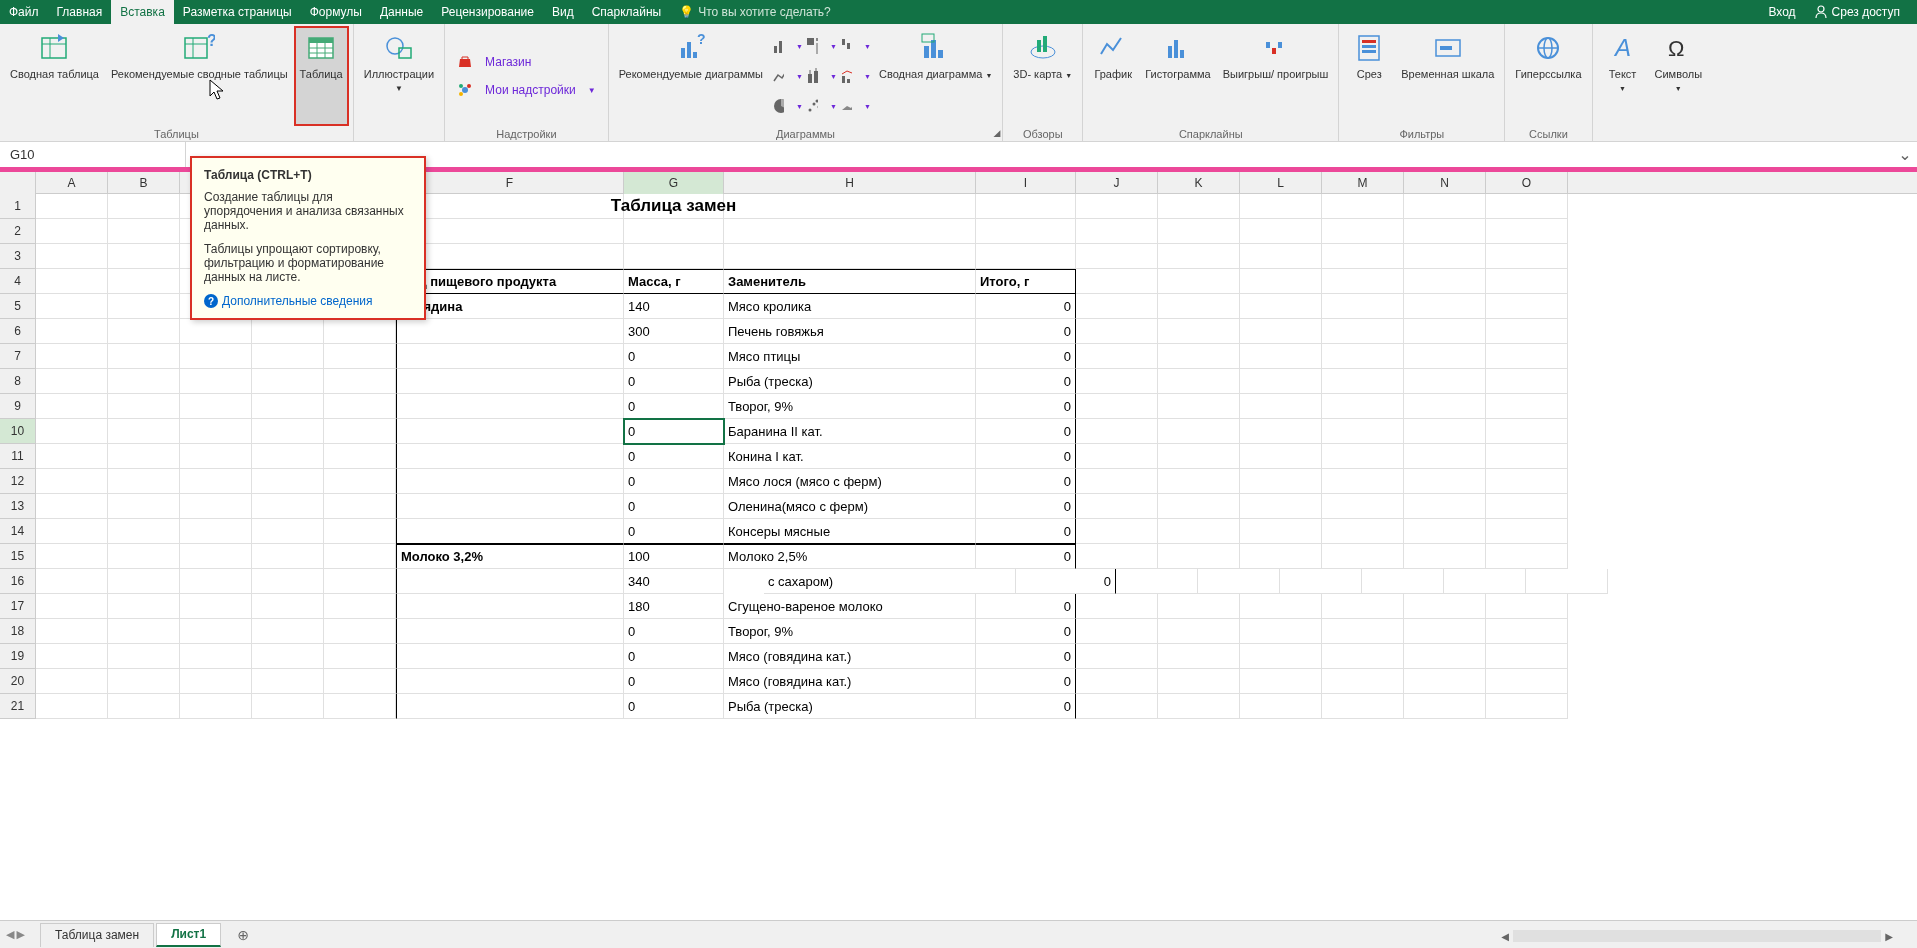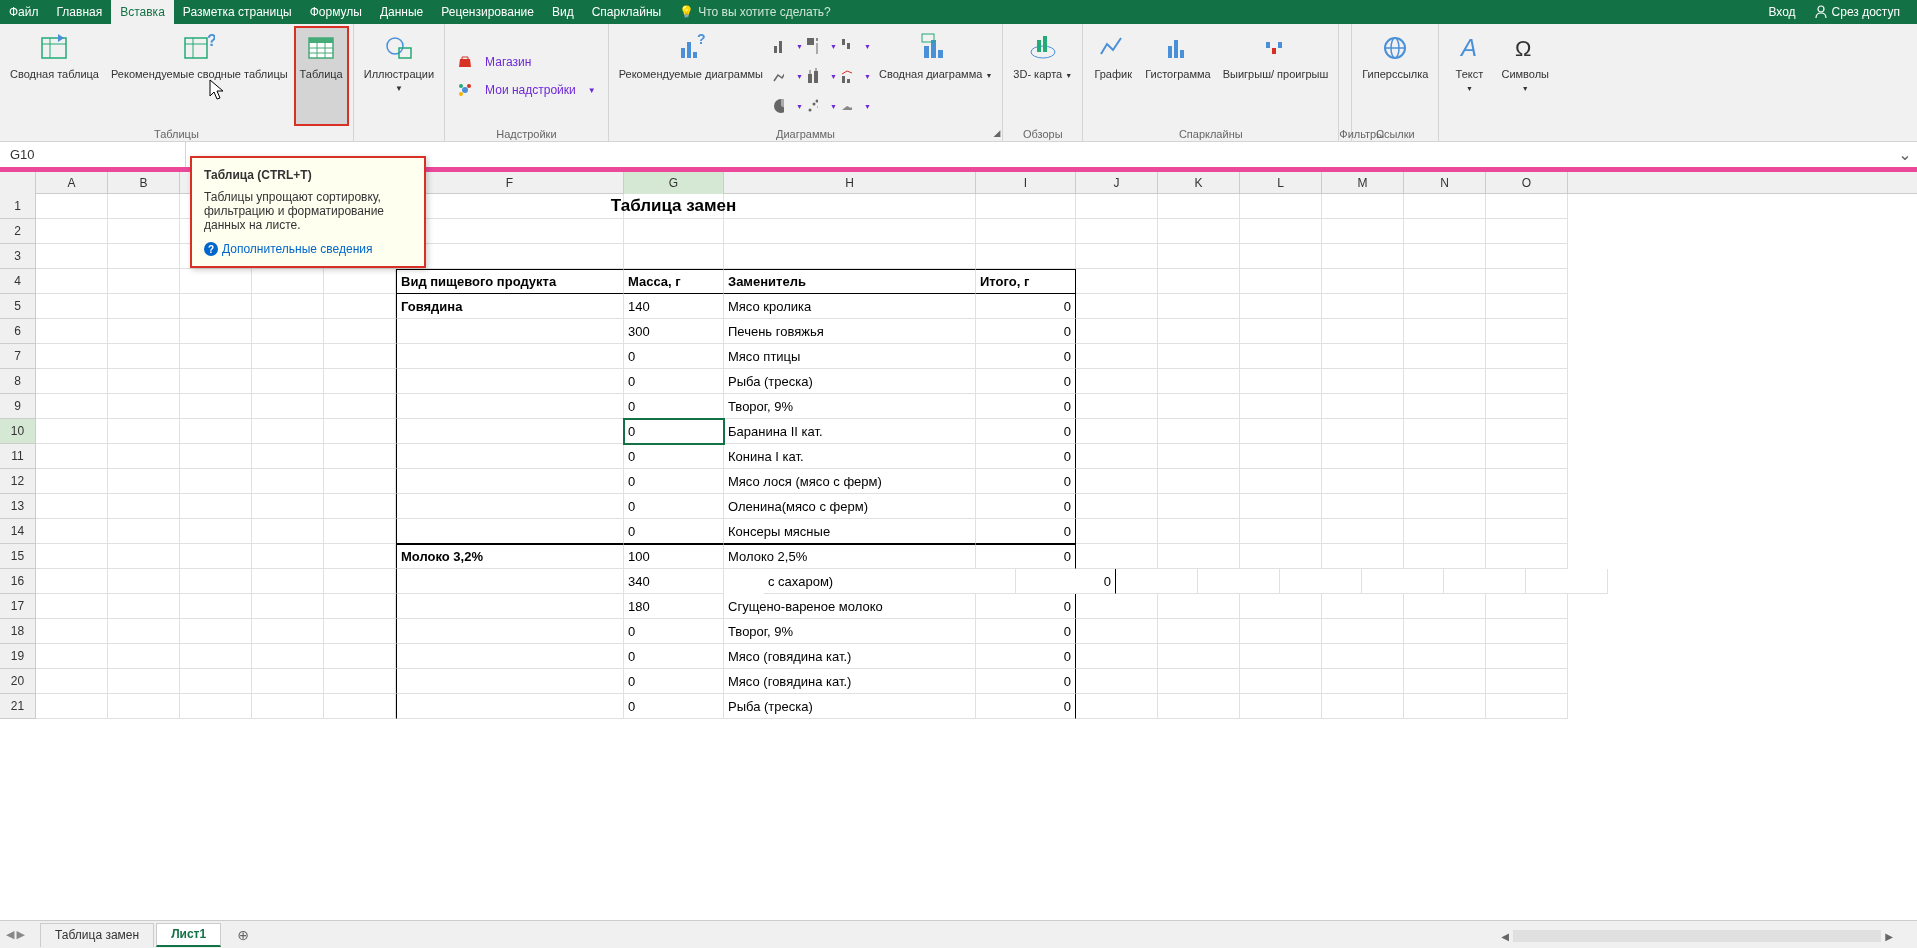--- a/index.html
+++ b/index.html
@@ -317,20 +317,43 @@
             </svg>
           </div>
         <div class="lbl">Выигрыш/
 проигрыш</div>
       </div>
     </div>
     <div class="group-label">Спарклайны</div>
   </div>
 
   <div class="group">
+    <div class="group-body">
+      <div class="bigbtn">
+        <div class="icon">
+            <svg width="32" height="32">
+              <rect x="6" y="4" width="20" height="24" fill="none" stroke="#4a90d9" stroke-width="1.5"></rect>
+              <rect x="9" y="8" width="14" height="3" fill="#d93025"></rect>
+              <rect x="9" y="13" width="14" height="3" fill="#4a90d9"></rect>
+              <rect x="9" y="18" width="14" height="3" fill="#4a90d9"></rect>
+            </svg>
+          </div>
+        <div class="lbl">Срез</div>
+      </div>
+      <div class="bigbtn">
+        <div class="icon">
+            <svg width="32" height="32">
+              <rect x="4" y="8" width="24" height="16" fill="none" stroke="#4a90d9" stroke-width="1.5"></rect>
+              <rect x="8" y="14" width="12" height="4" fill="#4a90d9"></rect>
+            </svg>
+          </div>
+        <div class="lbl">Временная
+шкала</div>
+      </div>
+    </div>
     <div class="group-label">Фильтры</div>
   </div>
 
   <div class="group">
     <div class="group-body">
       <div class="bigbtn">
         <div class="icon">
             <svg width="32" height="32">
               <circle cx="16" cy="16" r="10" fill="none" stroke="#4a90d9" stroke-width="2"></circle>
               <ellipse cx="16" cy="16" rx="4" ry="10" fill="none" stroke="#4a90d9" stroke-width="1.5"></ellipse>
@@ -771,20 +794,21 @@
         <div class="cell" style="width: 82px;"></div>
         <div class="cell" style="width: 82px;"></div>
         <div class="cell" style="width: 82px;"></div>
         <div class="cell" style="width: 82px;"></div>
       </div>
     </div>
 </div>
 
 <div class="tooltip">
   <div class="tt-title">Таблица (CTRL+T)</div>
+  <div style="margin-bottom:10px">Создание таблицы для упорядочения и анализа связанных данных.</div>
   <div>Таблицы упрощают сортировку, фильтрацию и форматирование данных на листе.</div>
   <div class="tt-more">
     <span class="qicon">?</span>
     <span>Дополнительные сведения</span>
   </div>
 </div>
 
 <div class="tabs">
   <div class="arrows">
       <span>◀</span>

